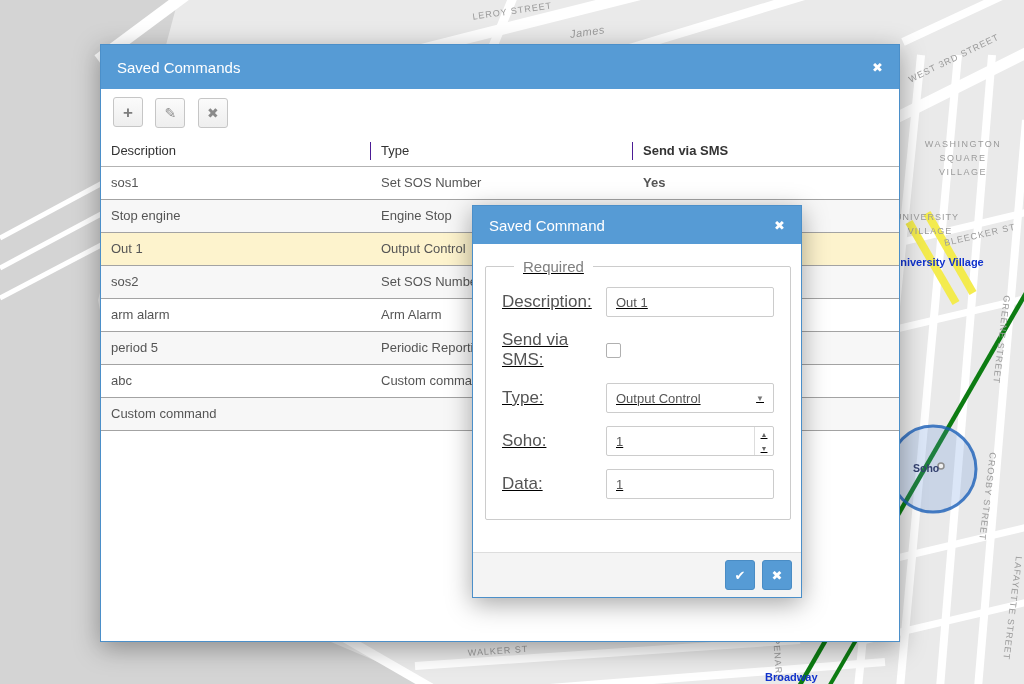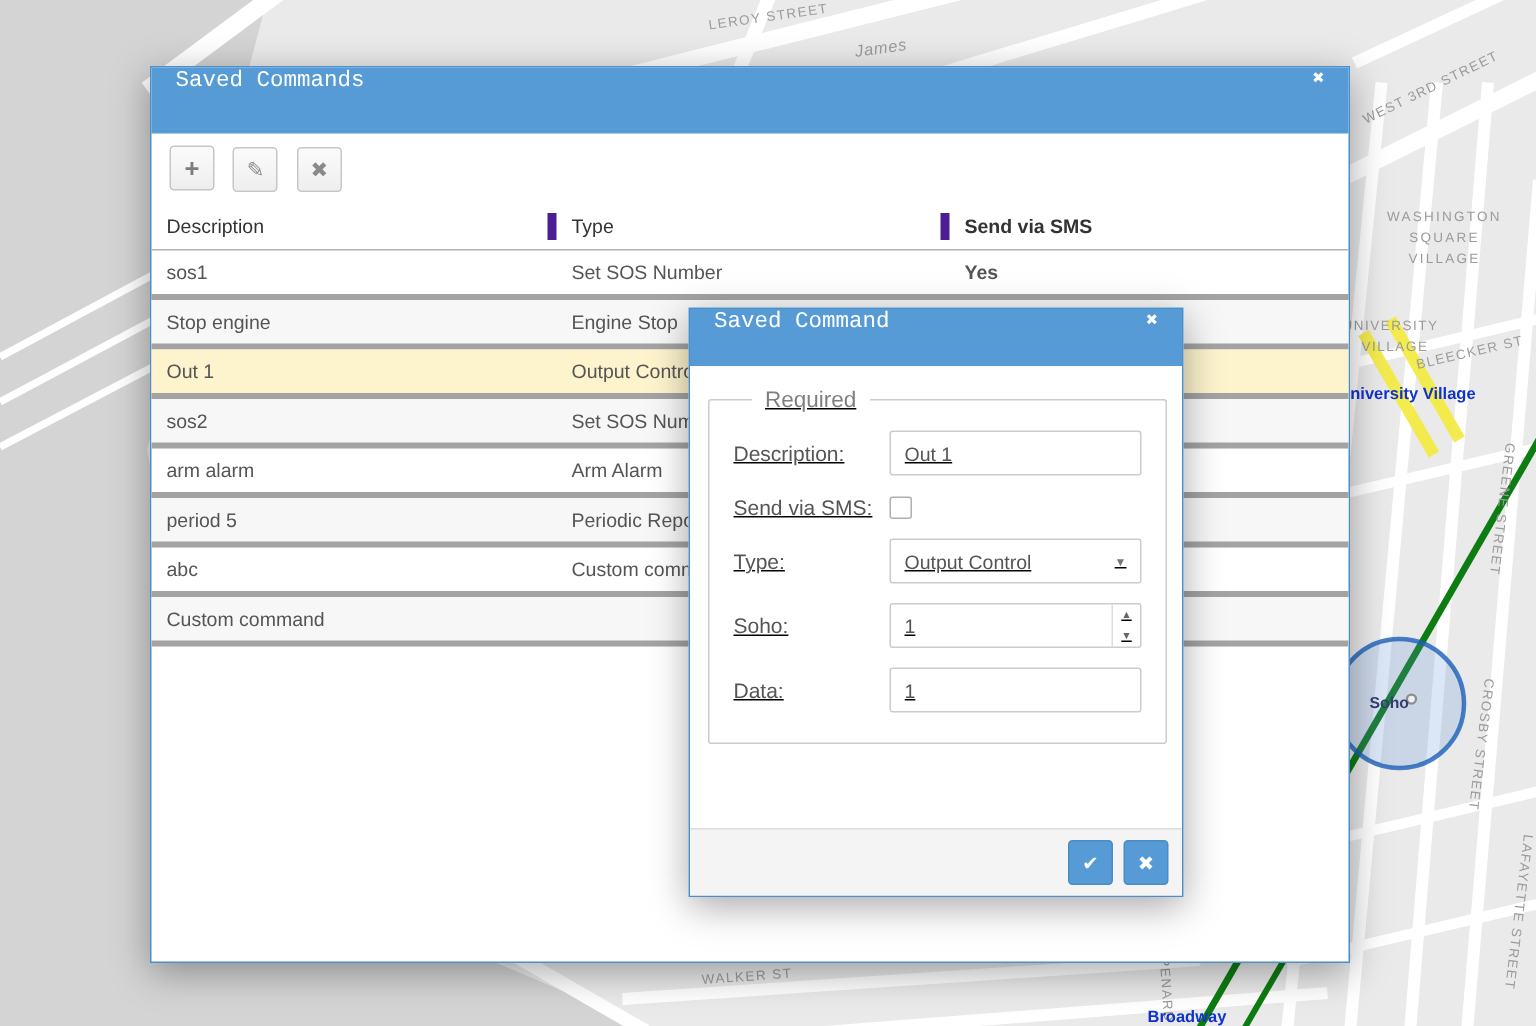--- a/index.html
+++ b/index.html
@@ -5,45 +5,45 @@
   * { margin:0; padding:0; box-sizing:border-box; }
   html,body { width:1024px; height:684px; overflow:hidden; }
   body { position:relative; font-family:"Liberation Sans", sans-serif; background:#e9e9e9; }
 
   .map { position:absolute; inset:0; }
   .map svg { display:block; width:100%; height:100%; }
   .map text { font-family:"Liberation Sans", sans-serif; }
 
   .dlg { position:absolute; background:#fff; border:1px solid #4b8fc9; box-shadow:0 6px 24px rgba(0,0,0,.35); }
   .dlg-main { left:100px; top:44px; width:800px; height:598px; }
-  .dlg-sub  { left:459px; top:205px; width:330px; height:393px; }
-  .dlg-header { background:#569bd5; color:#fff; display:flex; align-items:flex-start; padding:0 16px;font-family:Liberation Mono, monospace; }
+  .dlg-sub  { left:472px; top:205px; width:330px; height:393px; }
+  .dlg-header { background:#569bd5; color:#fff; display:flex; align-items:center; padding:0 16px; }
   .dlg-main .dlg-header { height:44px; }
   .dlg-sub  .dlg-header { height:38px; }
   .dlg-title { flex:1; font-size:15px; }
   .dlg-close { font-size:13px; cursor:pointer; }
 
   .toolbar { padding:8px 12px; }
   .tbtn { width:30px; height:30px; margin-right:8px; background:linear-gradient(#fbfbfb,#eeeeee); border:1px solid #c6c6c6; border-radius:3px; color:#8a8a8a; font-size:14px; line-height:1; cursor:pointer; font-family:inherit; }
   .tbtn.add { font-weight:bold; font-size:17px; color:#7d7d7d; }
 
   .thead { display:flex; height:31px; align-items:center; border-bottom:1px solid #b3b3b3; font-size:13px; color:#333; }
   .th { padding:0 10px; height:18px; line-height:18px; }
-  .th.c1, .th.c2 { border-right:6px solid #4c1d95; }
+  .th.c1, .th.c2 { border-right:1px solid #4c1d95; }
   .c1 { width:270px; } .c2 { width:262px; } .c3 { flex:1;font-weight:bold; }
-  .trow { display:flex; height:33px; align-items:center; font-size:13px; color:#555; border-bottom:4px solid #a3a3a3; }
+  .trow { display:flex; height:33px; align-items:center; font-size:13px; color:#555; border-bottom:1px solid #a3a3a3; }
   .trow:nth-child(even) { background:#f7f7f7; }
   .trow.selected { background:#fdf3cd; }
   .td { padding:0 10px; white-space:nowrap; overflow:hidden; }
 
   .dlg-sub .body { padding:14px 10px 0;text-decoration:underline; }
   fieldset.req { border:1px solid #ccc; border-radius:2px; margin:0 2px; padding:12px 16px 7px; }
   fieldset.req legend { color:#7f7f7f; font-size:15px; padding:0 9px; margin-left:12px; }
   .fld { display:flex; align-items:center; margin-bottom:13px; }
-  .fld label { width:104px; font-size:14px; color:#555; }
+  .fld label { width:104px; font-size:17px; color:#555; }
   .tinput { width:168px; height:30px; border:1px solid #ccc; border-radius:2px; padding:0 9px; font-size:13px; color:#555; font-family:inherit; background:#fff; }
   .checkbox { width:15px; height:15px; border:1px solid #b0b0b0; border-radius:2px; background:#fff; cursor:pointer; display:inline-block; }
   .select { width:168px; height:30px; border:1px solid #ccc; border-radius:2px; display:flex; align-items:center; padding:0 9px; font-size:13px; color:#555; cursor:pointer; background:#fff; }
   .select .val { flex:1; }
   .select .caret { font-size:8px; color:#777; }
   .spin { width:168px; height:30px; border:1px solid #ccc; border-radius:2px; display:flex; align-items:center; background:#fff; }
   .spin .val { flex:1; padding:0 9px; font-size:13px; color:#555; }
   .spin .btns { width:19px; height:100%; border-left:1px solid #ddd; display:flex; flex-direction:column; }
   .spin .btns span { flex:1; display:flex; align-items:center; justify-content:center; font-size:7px; color:#666; cursor:pointer; line-height:1; }
   .dlg2-footer { position:absolute; left:0; right:0; bottom:0; height:45px; background:#f4f4f4; border-top:1px solid #ddd; display:flex; align-items:center; justify-content:flex-end; gap:7px; padding:0 9px; }

